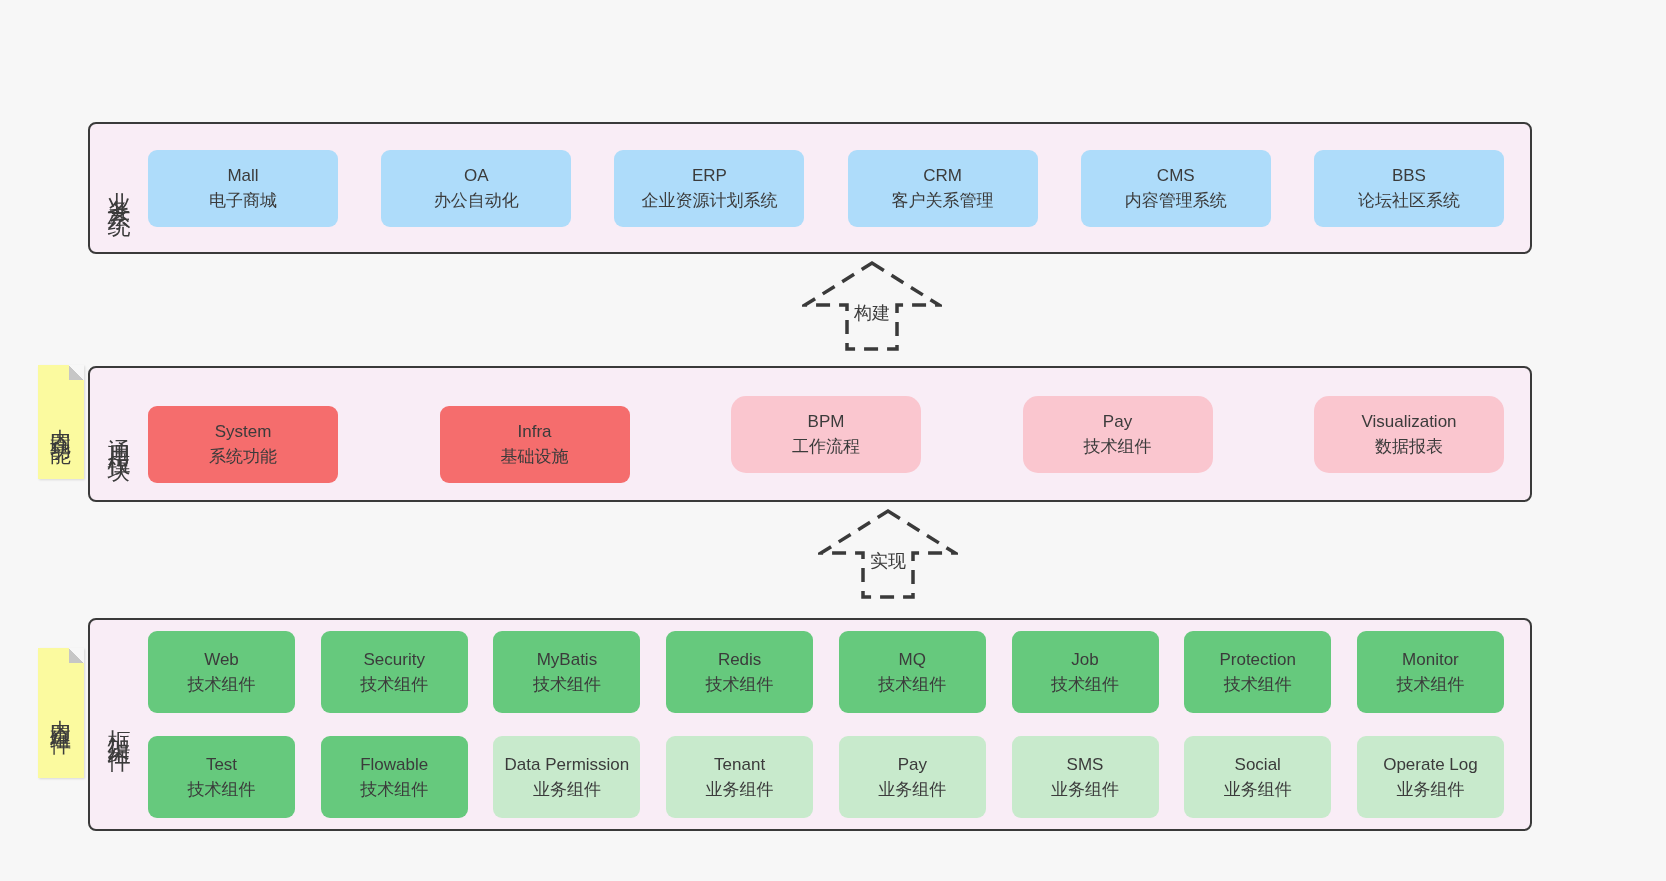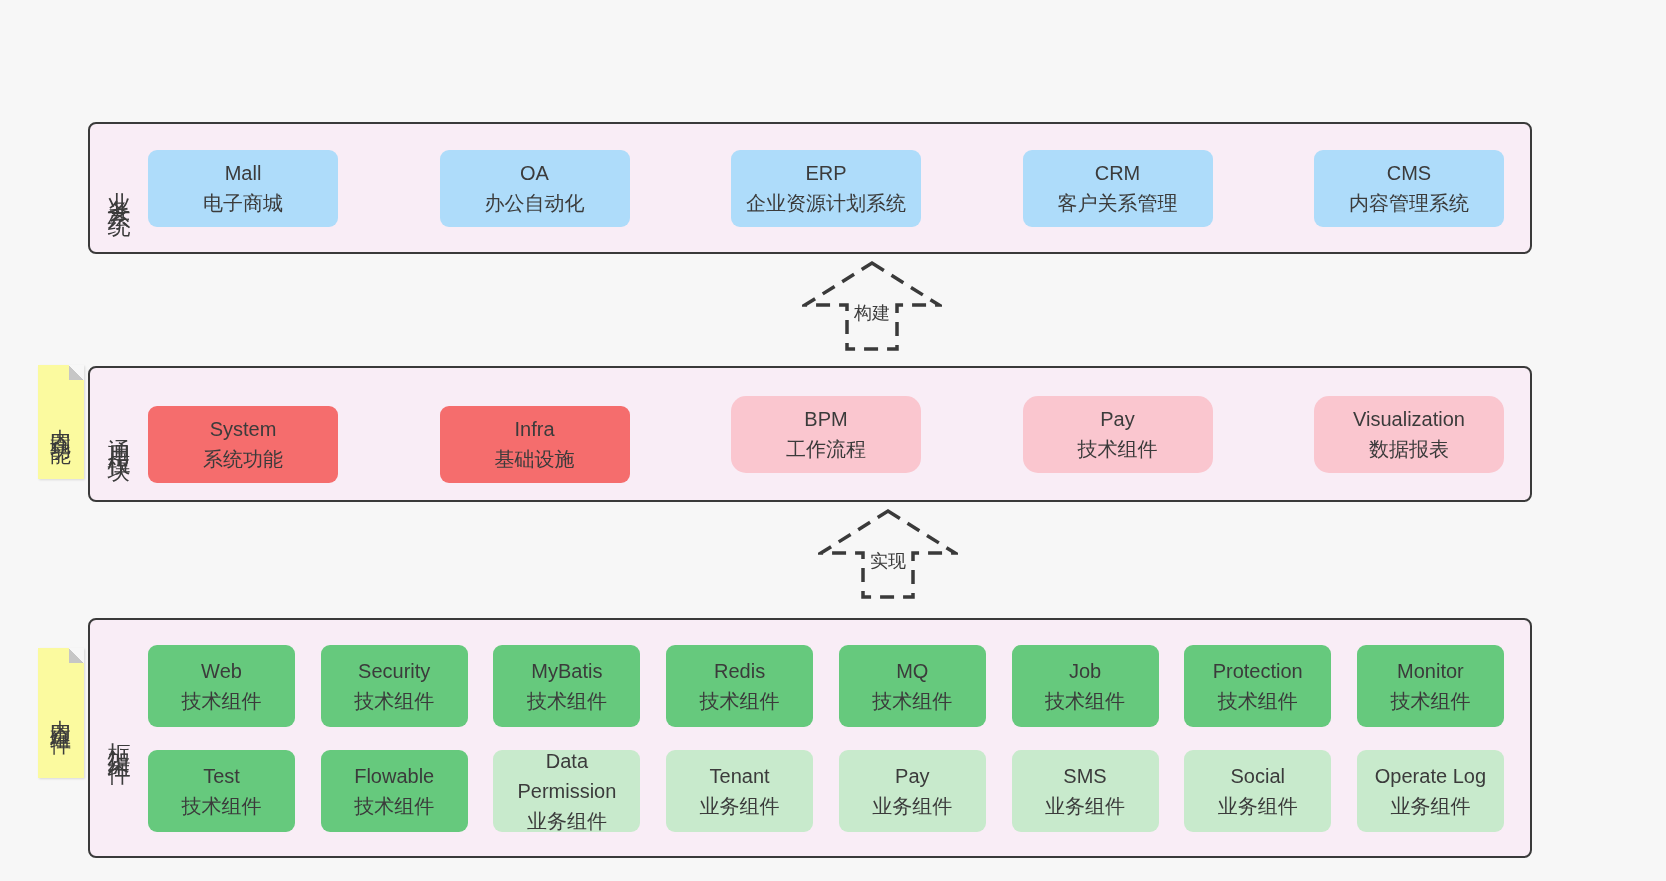--- a/index.html
+++ b/index.html
@@ -10,41 +10,41 @@
     color:var(--text,#3b3b3b);
   }
   .band {
     position:absolute; left:88px; width:1444px; box-sizing:border-box;
     background:var(--band-bg,#f9edf6);
     border:2.5px solid var(--band-border,#3a3a3a);
     border-radius:8px; display:flex; align-items:stretch;
   }
   .band1 { top:122px; height:132px; }
   .band2 { top:366px; height:136px; }
-  .band3 { top:618px; height:240px; }
+  .band3 { top:618px; height:213px; }
   .band-label {
     flex:0 0 58px; display:flex; align-items:center; justify-content:center;
   }
   .vtext {
     writing-mode:vertical-rl; text-orientation:upright;
     font-size:23px; letter-spacing:7px; color:var(--text,#333); line-height:1;
   }
   .boxes {
     flex:1; display:flex; align-items:center; justify-content:space-between;
     padding:0 26px 0 0;
   }
   .boxes-col {
     flex:1; display:flex; flex-direction:column; justify-content:center;
     gap:23px; padding-right:26px;
   }
   .row { display:flex; justify-content:space-between; }
   .node {
     box-sizing:border-box; border-radius:9px; display:flex; flex-direction:column;
     align-items:center; justify-content:center; text-align:center;
-    font-size:20px; line-height:1.5; color:var(--text,#3b3b3b);
+    font-size:17px; line-height:1.5; color:var(--text,#3b3b3b);
   }
   .node-lg { width:190px; height:77px; }
   .node-sm { width:147px; height:82px; padding:2px 6px; }
   .n-blue   { background:var(--blue,#aedcfa); }
   .n-red    { background:var(--red,#f56d6d);margin-top:20px; }
   .n-pink   { background:var(--pink,#fac6cf);border-radius:15px; }
   .n-gdark  { background:var(--green-dark,#66c97d); }
   .n-glight { background:var(--green-light,#c8eacc); }
   .note {
     position:absolute; left:38px; width:46px;
@@ -92,20 +92,24 @@
         <span>企业资源计划系统</span>
       </div>
       <div class="node node-lg n-blue">
         <span>CRM</span>
         <span>客户关系管理</span>
       </div>
       <div class="node node-lg n-blue">
         <span>CMS</span>
         <span>内容管理系统</span>
       </div>
+      <div class="node node-lg n-blue">
+        <span>BBS</span>
+        <span>论坛社区系统</span>
+      </div>
     </div>
   </div>
 
   <div class="arrow arrow1">
     <svg viewBox="0 0 140 92">
       <path d="M70 3 L137 45 L95 45 L95 89 L45 89 L45 45 L3 45 Z" fill="none" stroke="#3a3a3a" stroke-width="3.5" stroke-dasharray="14 9" stroke-linejoin="miter"></path>
     </svg>
     <span class="alabel">构建</span>
   </div>
 

